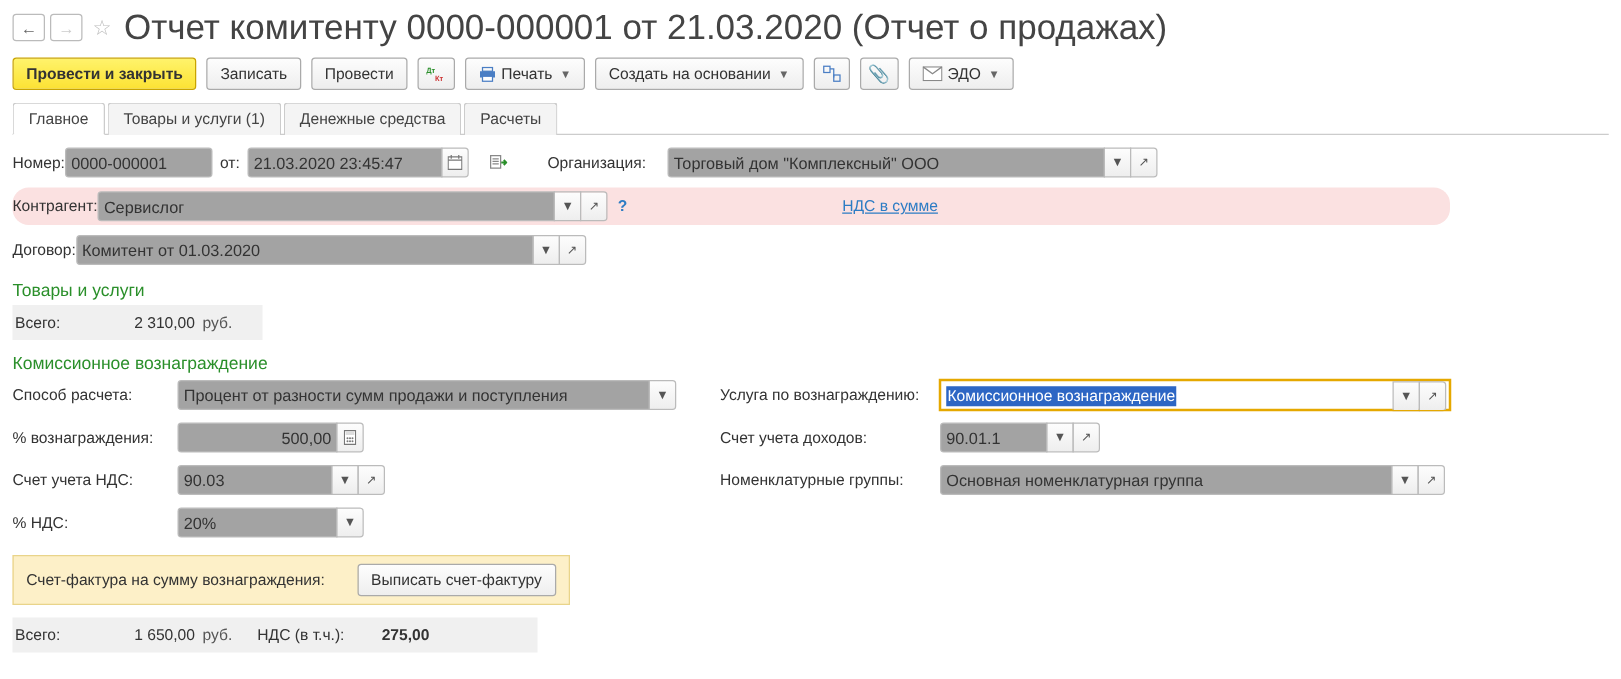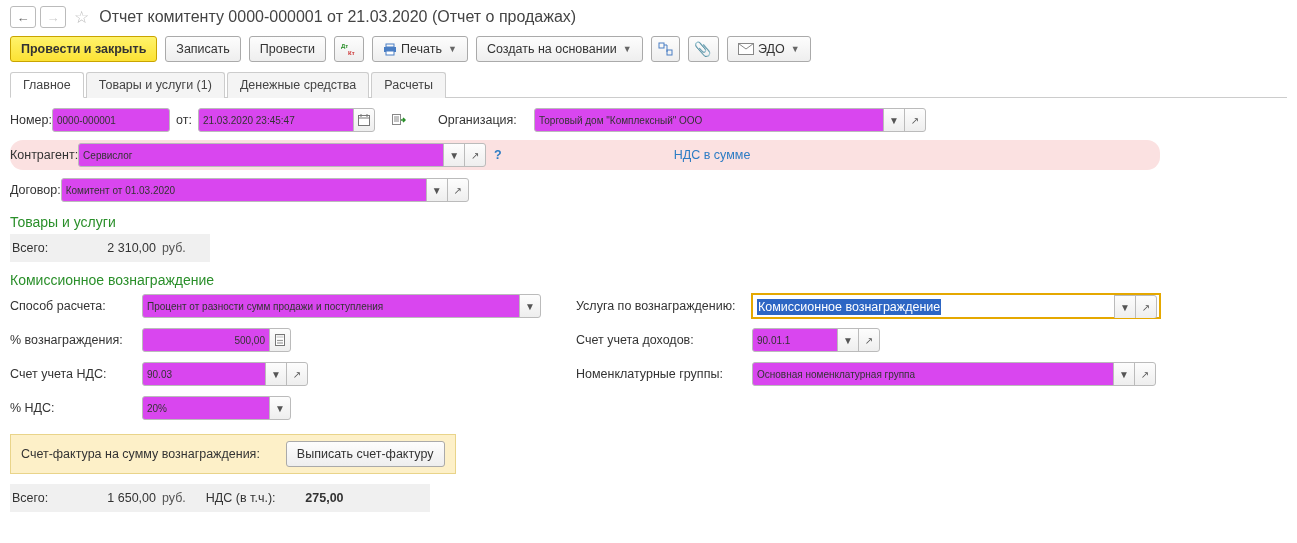--- a/index.html
+++ b/index.html
@@ -2,21 +2,21 @@
 <html><head>
 <meta charset="utf-8">
 <style>
 * { box-sizing: border-box; }
 body { margin: 0; padding: 6px 10px; font-family: Arial, sans-serif; font-size: 12.5px; color: #333; background: #fff; }
 
 
 .header-row { display: flex; align-items: center; gap: 4px; margin-bottom: 8px; }
 .nav-btn { width: 26px; height: 22px; border: 1px solid #bbb; background: #fff; border-radius: 3px; display: inline-flex; align-items: center; justify-content: center; cursor: pointer; font-size: 13px; color: #666; }
 .star-icon { color: #bbb; font-size: 17px; margin: 0 4px; }
-.page-title { font-size: 16px; color: #444; margin-left: 2px; }
+.page-title { font-size: 28px; color: #444; margin-left: 2px; }
 
 
 .toolbar { display: flex; align-items: center; gap: 8px; margin-bottom: 10px; }
 .btn { height: 26px; padding: 0 10px; border: 1px solid #aaa; background: linear-gradient(#fdfdfd,#eee); border-radius: 3px; cursor: pointer; font-size: 12.5px; color: #333; display: inline-flex; align-items: center; gap: 4px; white-space: nowrap; }
 .btn-primary { background: linear-gradient(#fff36b,#fce234); border-color: #c9a400; font-weight: bold; }
 .btn-icon { padding: 0 6px; }
 .caret { font-size: 9px; color: #666; margin-left: 2px; }
 
 
 .tabs { display: flex; border-bottom: 1px solid #ccc; margin-bottom: 8px; }
@@ -25,29 +25,29 @@
 
 
 .form-area { max-width: 1150px; }
 .row { display: flex; align-items: center; margin-bottom: 6px; min-height: 28px; }
 .row .wlbl { color: #333; }
 .col-l { display: flex; align-items: center; }
 .col-r { display: flex; align-items: center; margin-left: 28px; }
 .col-r .wlbl { width: 92px; display: inline-block; }
 
 .input-wrap { display: flex; height: 24px; }
-.input-wrap input { border: 1px solid #bbb; height: 24px; padding: 0 4px; font-family: inherit; font-size: 10px; background: #d946ef; color: #333; }
+.input-wrap input { border: 1px solid #bbb; height: 24px; padding: 0 4px; font-family: inherit; font-size: 13px; background: #a3a3a3; color: #333; }
 .input-wrap .ext-btn { width: 22px; height: 24px; border: 1px solid #bbb; margin-left: -1px; background: linear-gradient(#fdfdfd,#eee); display: flex; align-items: center; justify-content: center; font-size: 10px; color: #555; cursor: pointer; }
 .input-wrap .ext-btn:last-child { border-radius: 0 3px 3px 0; }
 .input-wrap input:first-child { border-radius: 3px 0 0 3px; }
 .after-icon { display: inline-flex; align-items: center; justify-content: center; width: 22px; height: 22px; margin-left: 4px; color: #3a8a3a; font-size: 13px; }
 
 .highlight-pink { background: #fbe1e1; padding: 3px 0 3px 0; display: flex; align-items: center; border-radius: 13px; }
 .question { color: #2d7cc4; margin-left: 4px; font-weight: bold; cursor: pointer; }
-.link { color: #2d7cc4; cursor: pointer; padding-left: 48px; }
+.link { color: #2d7cc4; text-decoration: underline; cursor: pointer; padding-left: 48px; }
 .section-title { color: #2a8f2a; font-size: 14px; margin: 10px 0 4px; }
 .gray-box { background: #f0f0f0; display: inline-flex; align-items: center; height: 28px; padding: 0 10px 0 2px; min-width: 200px; }
 .gray-box .glbl { width: 60px; }
 .gray-box .gval { width: 90px; text-align: right; padding-right: 6px; }
 .gray-box .unit { color: #555; }
 
 
 .two-col { display: flex; gap: 24px; }
 .two-col .left, .two-col .right { flex: 1 1 0; }
 .two-col .row > .lbl-com { width: 132px; }

